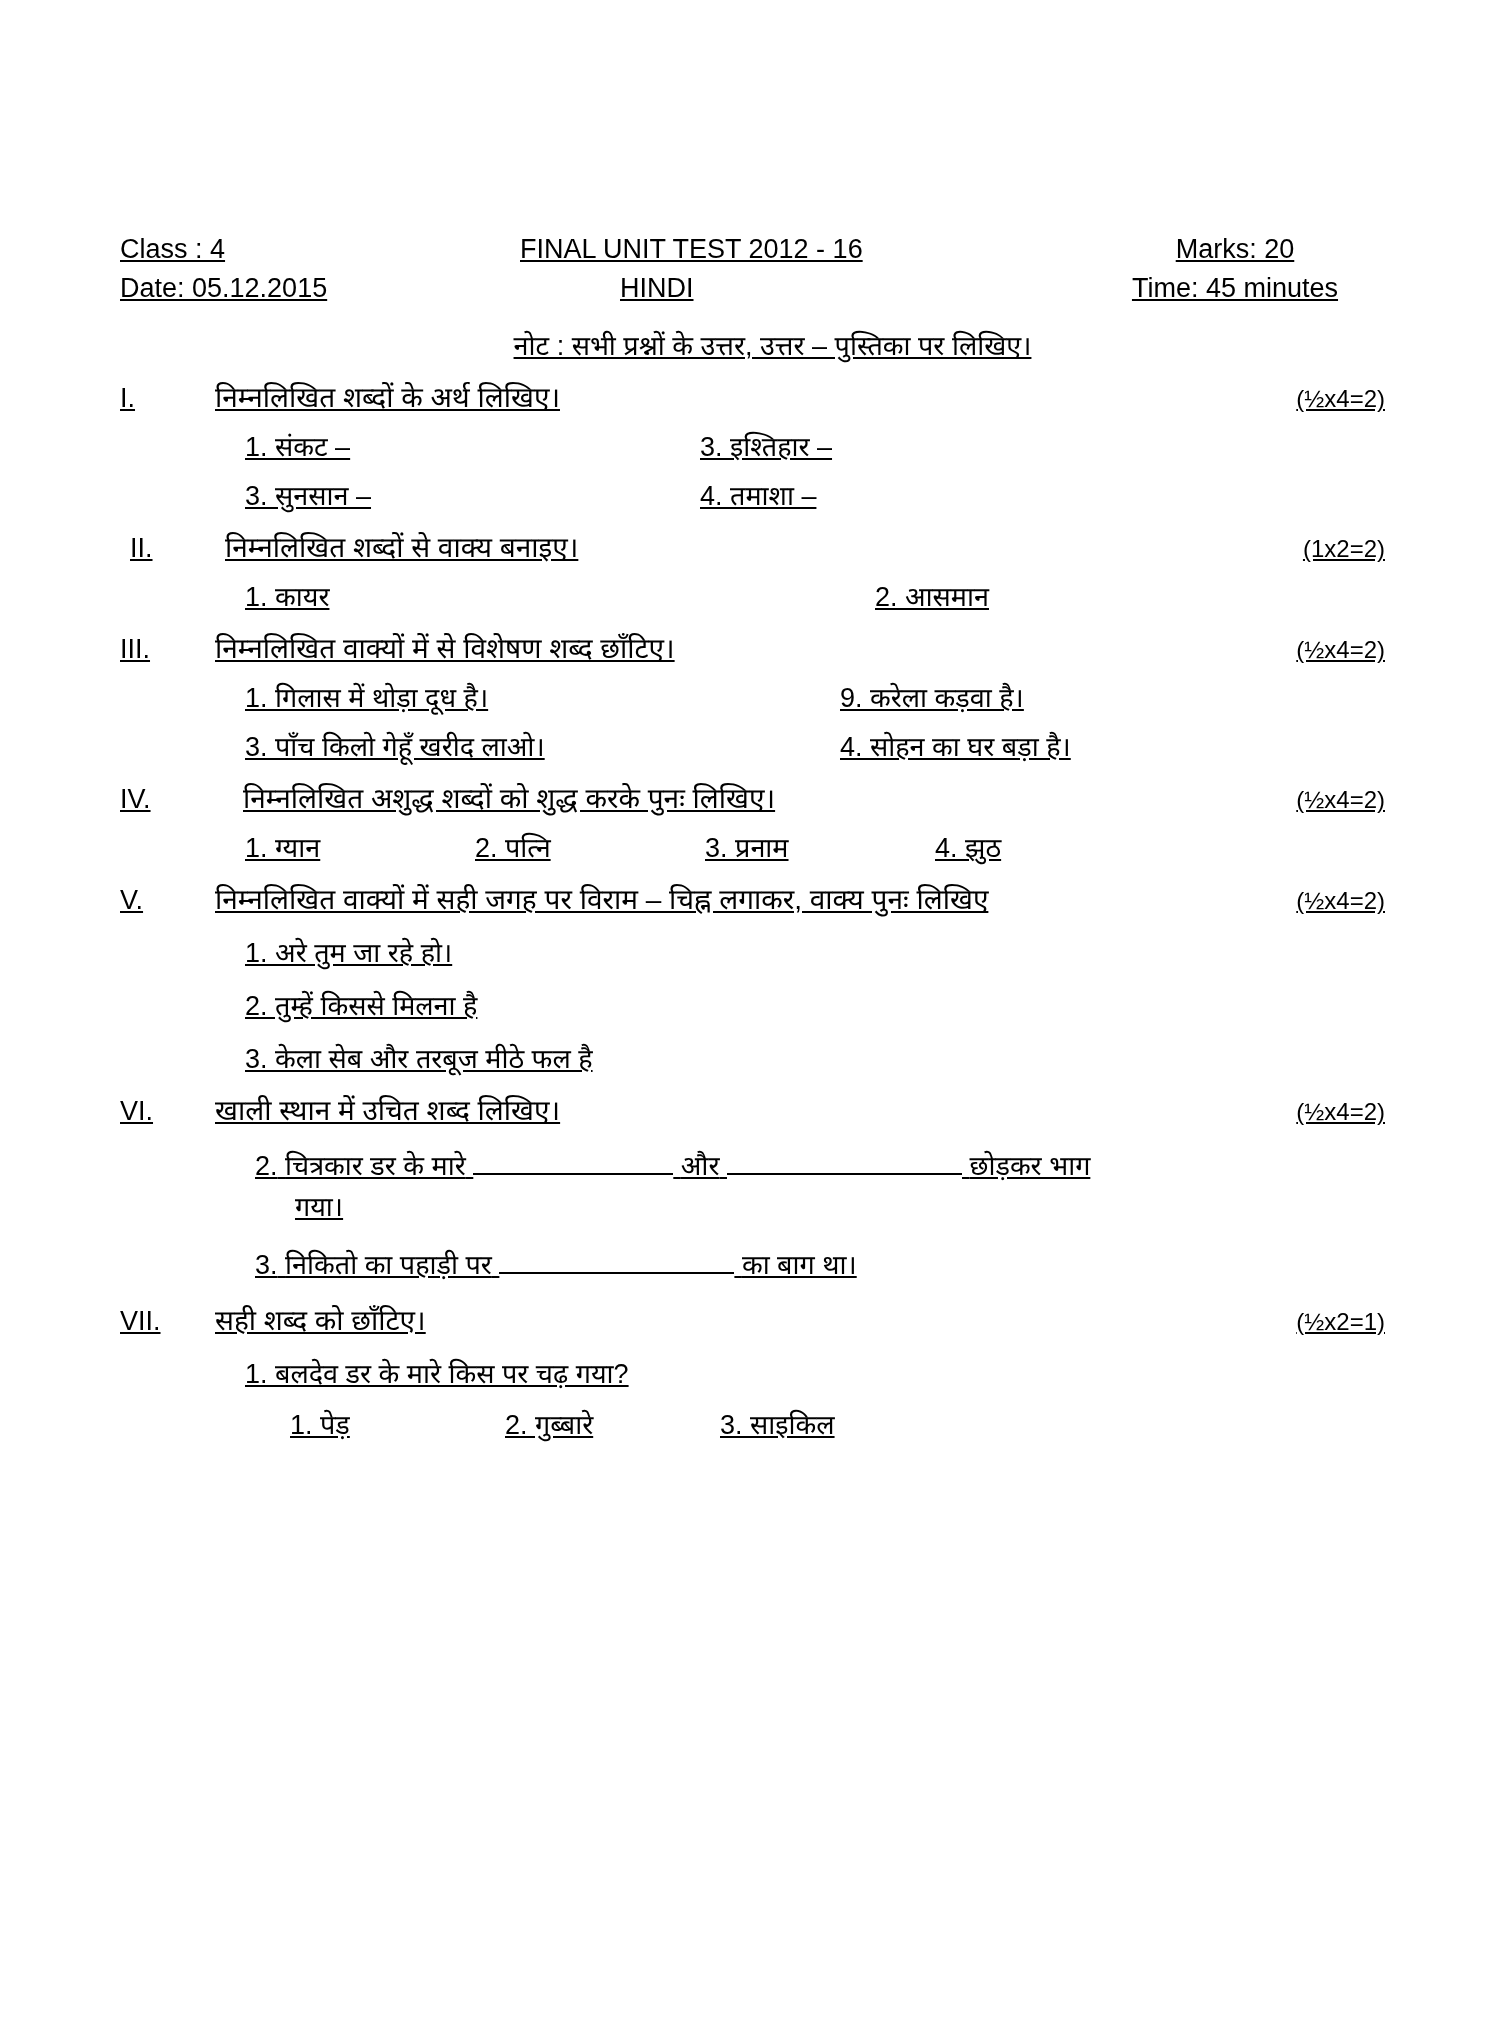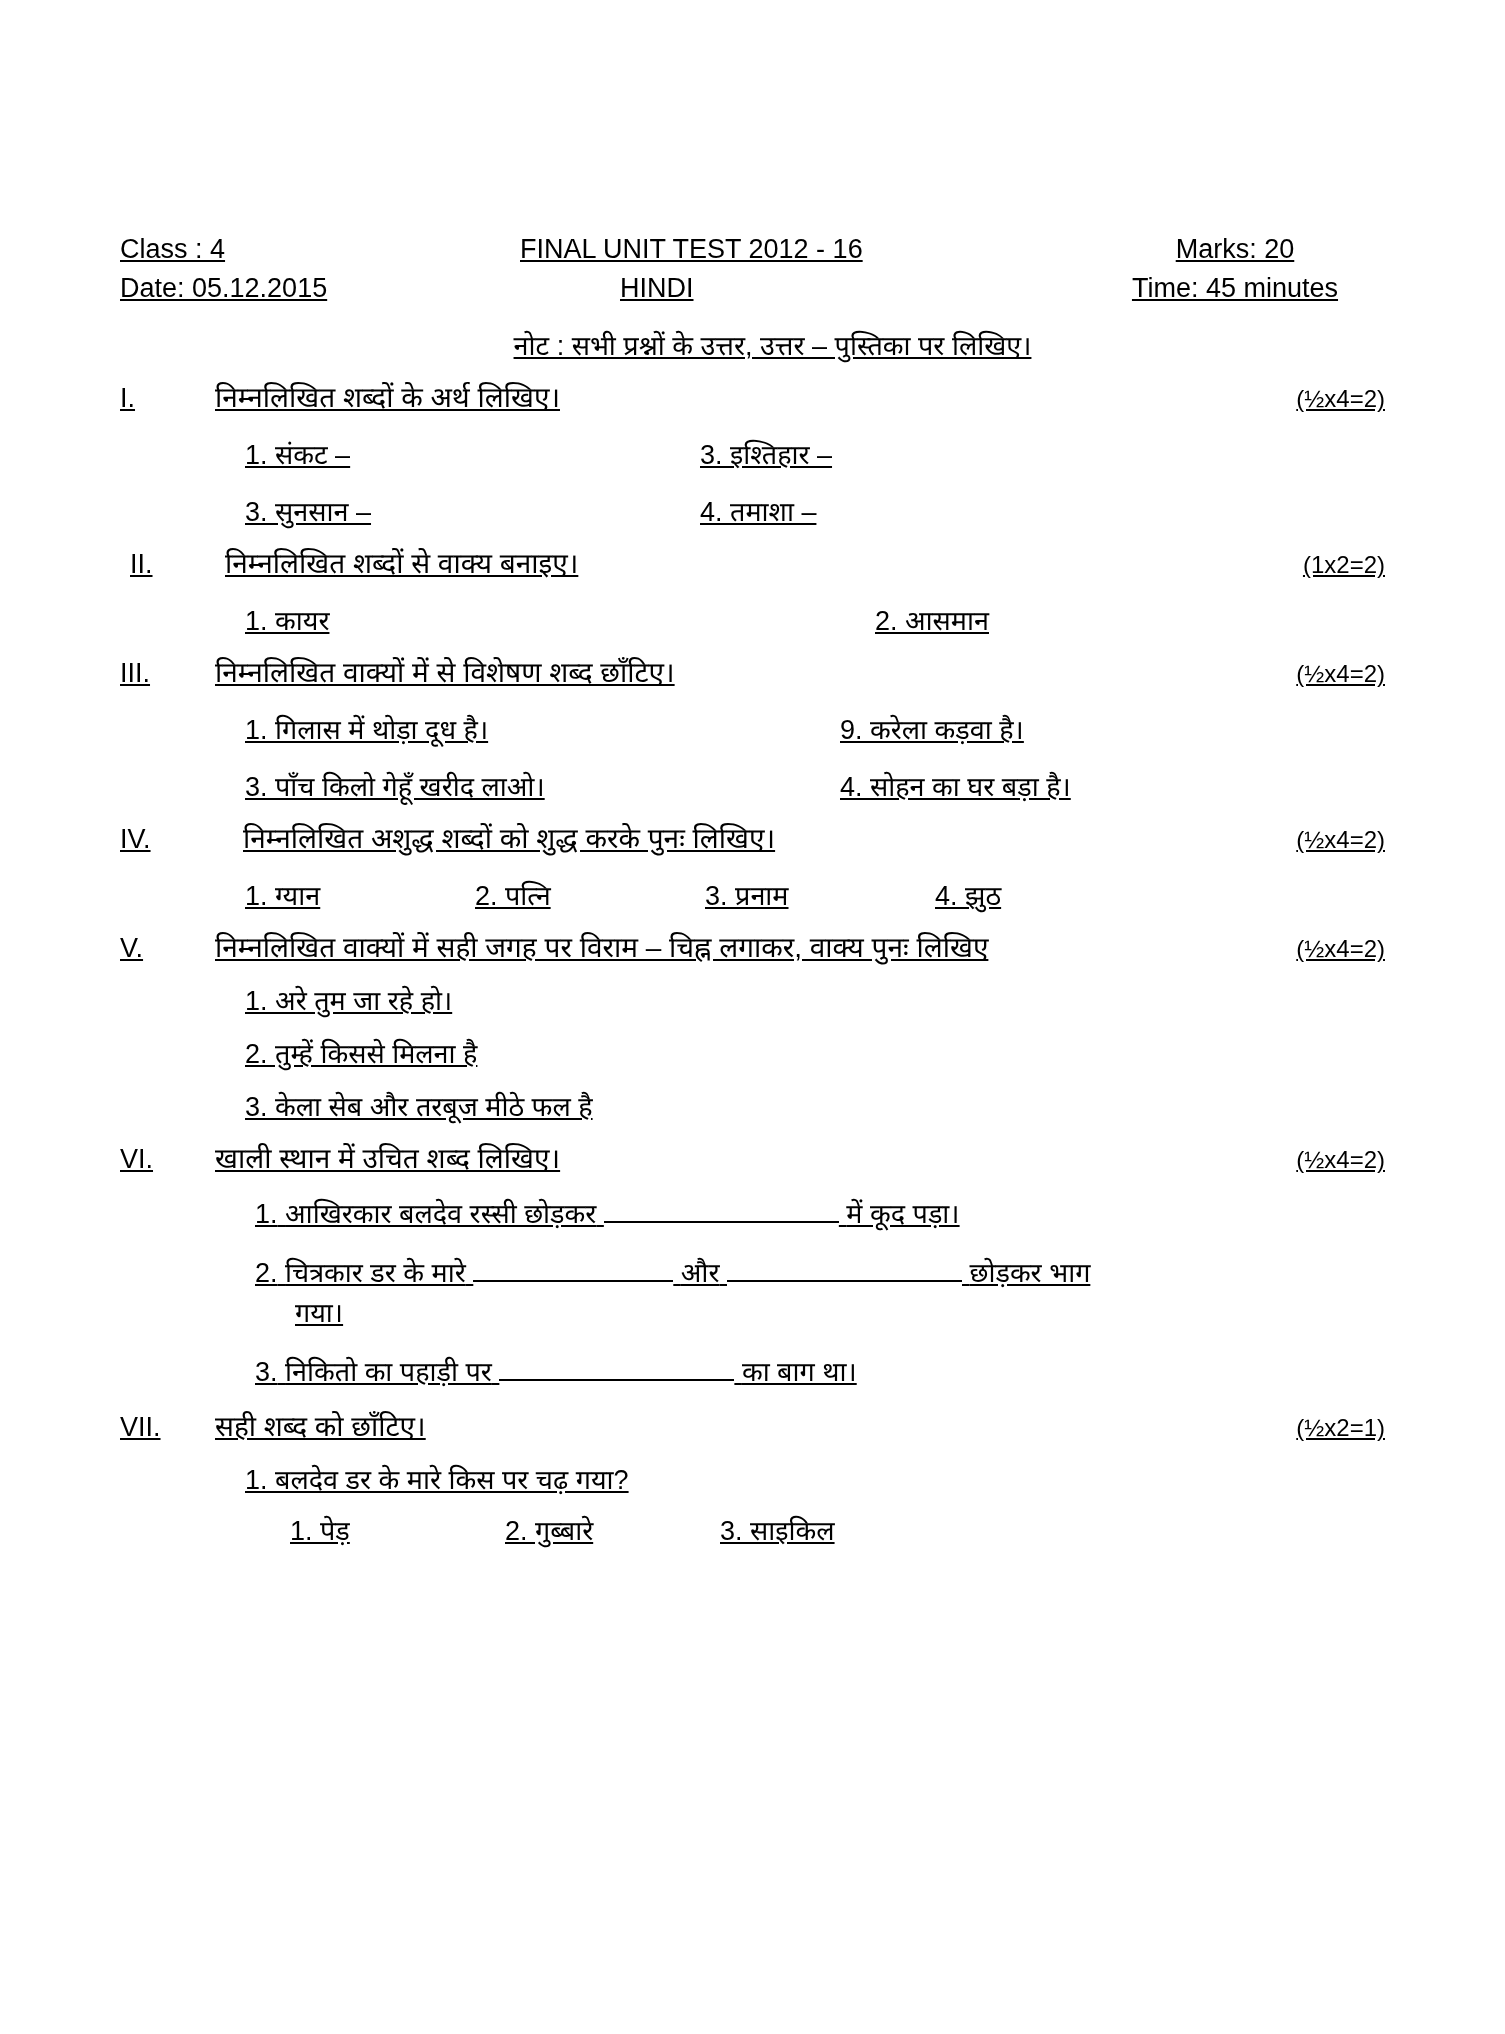--- a/index.html
+++ b/index.html
@@ -62,21 +62,21 @@
   }
   .q-marks {
     font-size: 24px;
     white-space: nowrap;
     margin-left: auto;
     padding-left: 20px;
     text-align: center;
   }
   .sub {
     font-size: 27px;
-    margin-top: 20px;
+    margin-top: 12px;
     padding-left: 125px;
     display: flex;
     white-space: nowrap;
   }
   .col-a { width: 455px; flex: 0 0 455px; }
   .col-b { flex: 1 1 auto; }
   .cols4 > div { flex: 0 0 230px; }
   .line-item {
     font-size: 27px;
     margin-top: 16px;
@@ -192,26 +192,20 @@
     <div class="line-item">3. केला सेब और तरबूज मीठे फल है</div>
   </div>
 
   <div class="q">
     <div class="q-head">
       <span class="q-num">VI.</span>
       <span class="q-text">खाली स्थान में उचित शब्द लिखिए।</span>
       <span class="q-marks">(½x4=2)</span>
     </div>
 
-    <div class="fill">
-      <span>1.</span>
-      <span>आखिरकार बलदेव रस्सी छोड़कर</span>
-      <span class="blank b-wide"></span>
-      <span>में कूद पड़ा।</span>
-    </div>
 
     <div class="fill fill-wrap">
       <span>2.</span>
       <span>चित्रकार डर के मारे</span>
       <span class="blank b-med"></span>
       <span>और</span>
       <span class="blank b-wide"></span>
       <span>छोड़कर भाग</span>
       <div style="padding-left:40px">गया।</div>
     </div>

